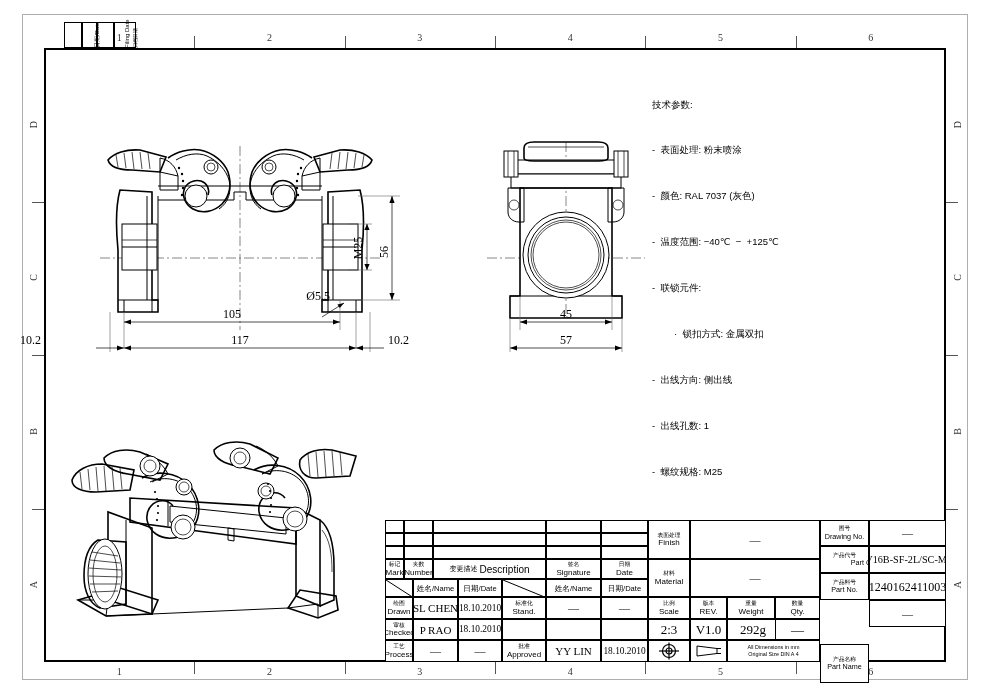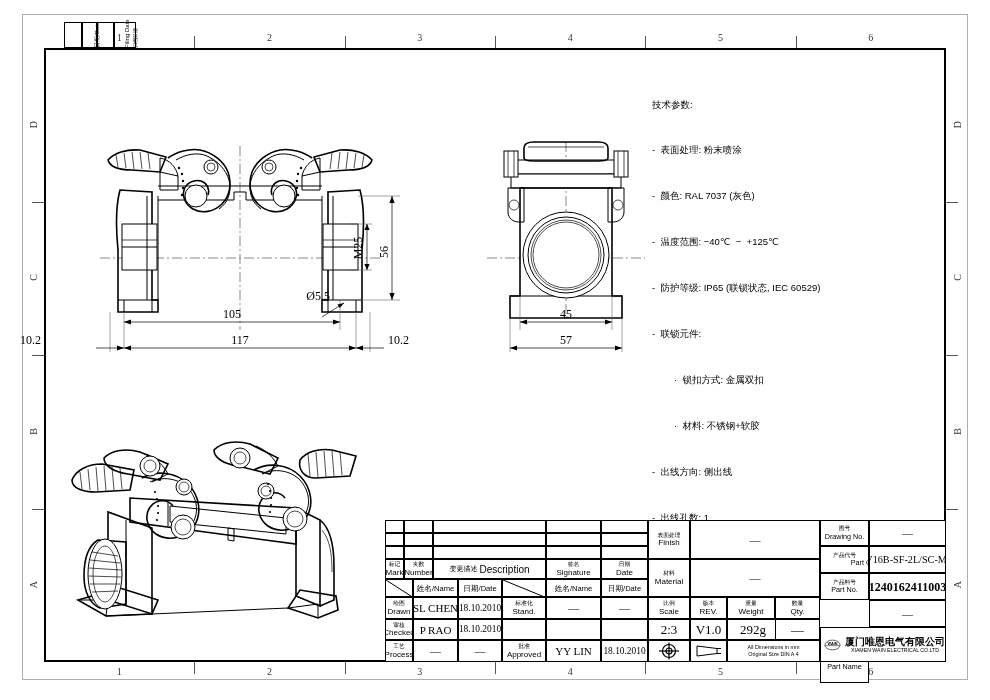--- a/index.html
+++ b/index.html
@@ -119,24 +119,22 @@
   <div class="revbox" style="left:114px;top:22px;width:22px;height:26px;">
     <span class="vtxt" style="left:9px;top:25px;">Filing Date</span>
     <span class="vtxt" style="left:18px;top:25px;font-size:5px;">归档日期</span>
   </div>
 
   <div class="spec">
     <div>技术参数:</div>
     <div>-  表面处理: 粉末喷涂</div>
     <div>-  颜色: RAL 7037 (灰色)</div>
     <div>-  温度范围: −40℃  −  +125℃</div>
-    <div>-  防护等级: IP65 (联锁状态, IEC 60529)</div>
     <div>-  联锁元件:</div>
     <div class="ind2">·  锁扣方式: 金属双扣</div>
-    <div class="ind2">·  材料: 不锈钢+软胶</div>
     <div>-  出线方向: 侧出线</div>
     <div>-  出线孔数: 1</div>
     <div>-  螺纹规格: M25</div>
     <div class="gap"></div>
     
     
     
     
     
     
@@ -636,38 +634,27 @@
       <span class="en" style="font-size:7.2px;margin-left:45px;">Part Code</span>
     </div>
     <div class="cell" style="left:484px;top:26px;width:77px;height:27px;">
       <span class="val" style="font-size:10.2px;">HV16B-SF-2L/SC-M25</span>
     </div>
 
     <div class="cell" style="left:435px;top:53px;width:49px;height:27px;">
       <span class="cn">产品料号</span>
       <span class="en" style="font-size:7.2px;">Part No.</span>
     </div>
-    <div class="cell" style="left:484px;top:53px;width:77px;height:27px;font-weight:bold;">
+    <div class="cell" style="left:484px;top:53px;width:77px;height:27px;">
       <span class="val" style="font-size:12px;">1240162411003</span>
     </div>
 
     <div class="cell" style="left:435px;top:80px;width:49px;height:39px;margin-top:44px;">
       <span class="cn">产品名称</span>
       <span class="en" style="font-size:7.2px;">Part Name</span>
     </div>
     <div class="cell" style="left:484px;top:80px;width:77px;height:27px;">
       <span class="val">—</span>
     </div>
 
-    <div class="cell" style="left:435px;top:107px;width:126px;height:35px;flex-direction:row;justify-content:flex-start;padding-left:3px;gap:4px;">
-      <svg width="40" height="26" viewBox="0 0 40 26">
-        <ellipse cx="20" cy="13" rx="18" ry="11.5" fill="none" stroke="#000" stroke-width="1.4"></ellipse>
-        <line x1="2.6" y1="14.6" x2="37.4" y2="14.6" stroke="#000" stroke-width="1.2"></line>
-        <text x="20" y="12" text-anchor="middle" font-size="9" font-weight="bold" font-family="Liberation Sans, sans-serif" fill="#000">WAIN</text>
-      </svg>
-      <div style="display:flex;flex-direction:column;align-items:center;">
-        <span class="logocn">厦门唯恩电气有限公司</span>
-        <span class="logoen">XIAMEN WAIN ELECTRICAL CO.LTD</span>
-      </div>
-    </div>
 
   </div>
 </div>
 
 </body></html>

